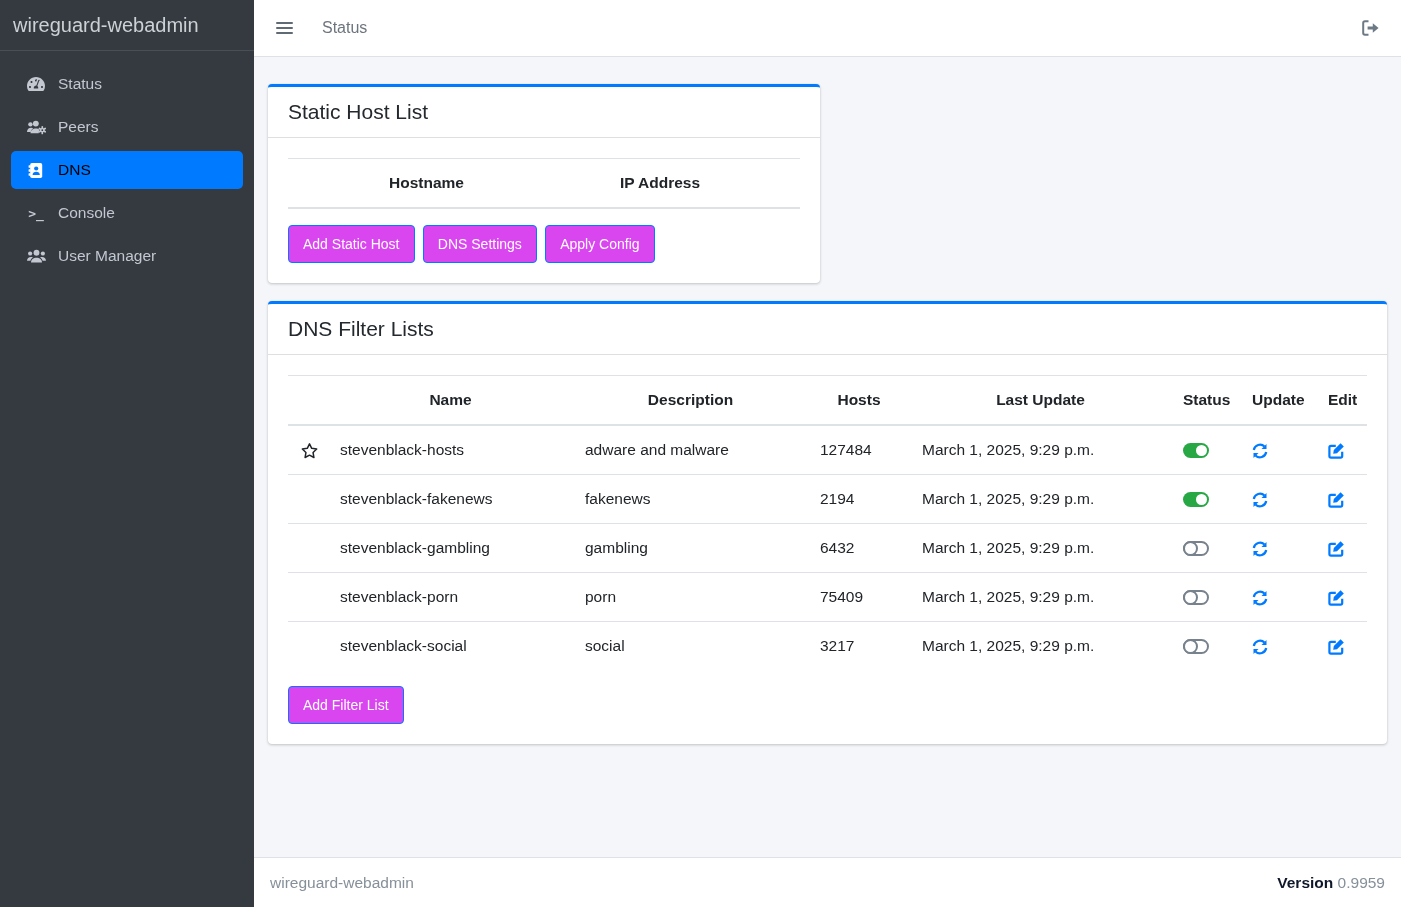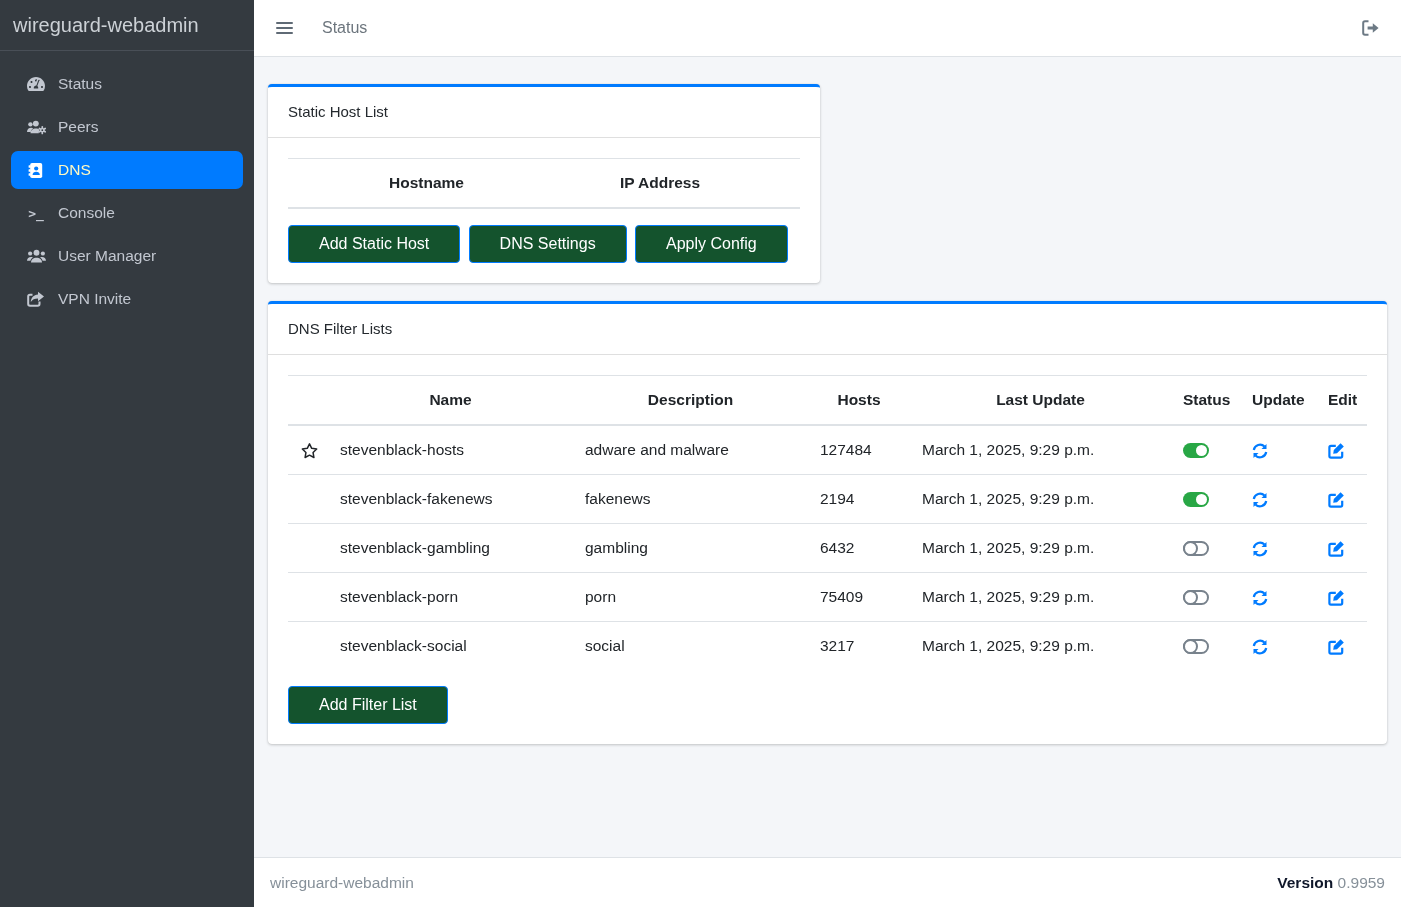--- a/index.html
+++ b/index.html
@@ -31,21 +31,21 @@
     display: flex; align-items: center;
     height: 38px; margin-bottom: 5px;
     padding: 0 10px; border-radius: 5px;
     color: #c2c7d0; cursor: pointer;
   }
   .nav-item .ico {
     width: 30px; margin-right: 7px;
     display: flex; justify-content: center; align-items: center;
     color: #c2c7d0;
   }
-  .nav-item.active { background: #007bff; color: #fef9c3; border-radius: 7px; }
+  .nav-item.active { background: #007bff; color: #000000; }
   .nav-item.active .ico { color: #fff; }
   .term {
     font-family: "DejaVu Sans Mono", monospace;
     font-weight: bold; font-size: 13px; line-height: 1;
   }
 
   
   .main { flex: 1; display: flex; flex-direction: column; min-width: 0; }
 
   .topbar {
@@ -68,43 +68,43 @@
     background: #fff;
     border-top: 3px solid #007bff;
     border-radius: 4px;
     box-shadow: 0 0 1px rgba(0,0,0,.13), 0 1px 3px rgba(0,0,0,.2);
     margin-bottom: 18px;
   }
   .card.static-hosts-card { width: 552px; }
   .card-header {
     padding: 12px 20px;
     border-bottom: 1px solid rgba(0,0,0,.125);
-    font-size: 15px; line-height: 26px; color: #24292e;
+    font-size: 21px; line-height: 26px; color: #24292e;
   }
   .card-body { padding: 20px; }
 
   table { width: 100%; border-collapse: collapse; table-layout: fixed; margin-bottom: 16px; }
   th {
     text-align: center; font-weight: bold;
     padding: 12px; line-height: 24px;
     border-top: 1px solid #dee2e6;
     border-bottom: 2px solid #dee2e6;
   }
   td {
     padding: 12px; line-height: 24px;
     border-top: 1px solid #dee2e6;
     vertical-align: middle;
   }
 
   .btn {
     display: inline-block;
-    background: #14532d; border: 1px solid #007bff;
+    background: #d946ef; border: 1px solid #007bff;
     color: #fff; font-family: inherit;
-    font-size: 16px; line-height: 24px;
-    padding: 6px 30px; border-radius: 4px;
+    font-size: 14px; line-height: 24px;
+    padding: 6px 14px; border-radius: 4px;
     margin-right: 4px; cursor: pointer;
   }
 
   .icon-blue { color: #007bff; display: inline-flex; cursor: pointer; vertical-align: middle; }
   .star-ico { color: #212529; display: inline-flex; vertical-align: middle; }
 
   
   .toggle { display: inline-block; position: relative; vertical-align: middle; cursor: pointer; }
   .toggle.on { width: 26px; height: 15px; background: #28a745; border-radius: 8px; }
   .toggle.on::after {
@@ -194,29 +194,20 @@
           <path d="M0 13c0-2.4 1.8-4 4.2-4 .7 0 1.4.15 2 .45C4.7 10.4 3.8 11.8 3.6 13z" fill="currentColor"></path>
           <path d="M20 13c0-2.4-1.8-4-4.2-4-.7 0-1.4.15-2 .45 1.5.95 2.4 2.35 2.6 3.55z" fill="currentColor"></path>
           <circle cx="10" cy="4.6" r="3.1" fill="currentColor"></circle>
           <path d="M4.2 14.8c0-3 2.5-4.9 5.8-4.9s5.8 1.9 5.8 4.9z" fill="currentColor"></path>
         </svg>
       </span>
       <span>User Manager</span>
     </li>
 
 
-    <li class="nav-item">
-      <span class="ico">
-        <svg width="18" height="16" viewBox="0 0 18 16">
-          <path fill="none" stroke="currentColor" stroke-width="2" d="M12.5 10.5V13a1.8 1.8 0 0 1-1.8 1.8H3A1.8 1.8 0 0 1 1.2 13V5.5A1.8 1.8 0 0 1 3 3.7h2.5"></path>
-          <path fill="currentColor" d="M11 .8l6 4.7-6 4.7V7.4C7.6 7.4 5.3 8.5 3.8 11c0-4.3 2.9-7.3 7.2-7.6z"></path>
-        </svg>
-      </span>
-      <span>VPN Invite</span>
-    </li>
 
   </ul>
 </aside>
 
 <div class="main">
 
   <nav class="topbar">
     <div class="burger">
         <span></span>
         <span></span>

